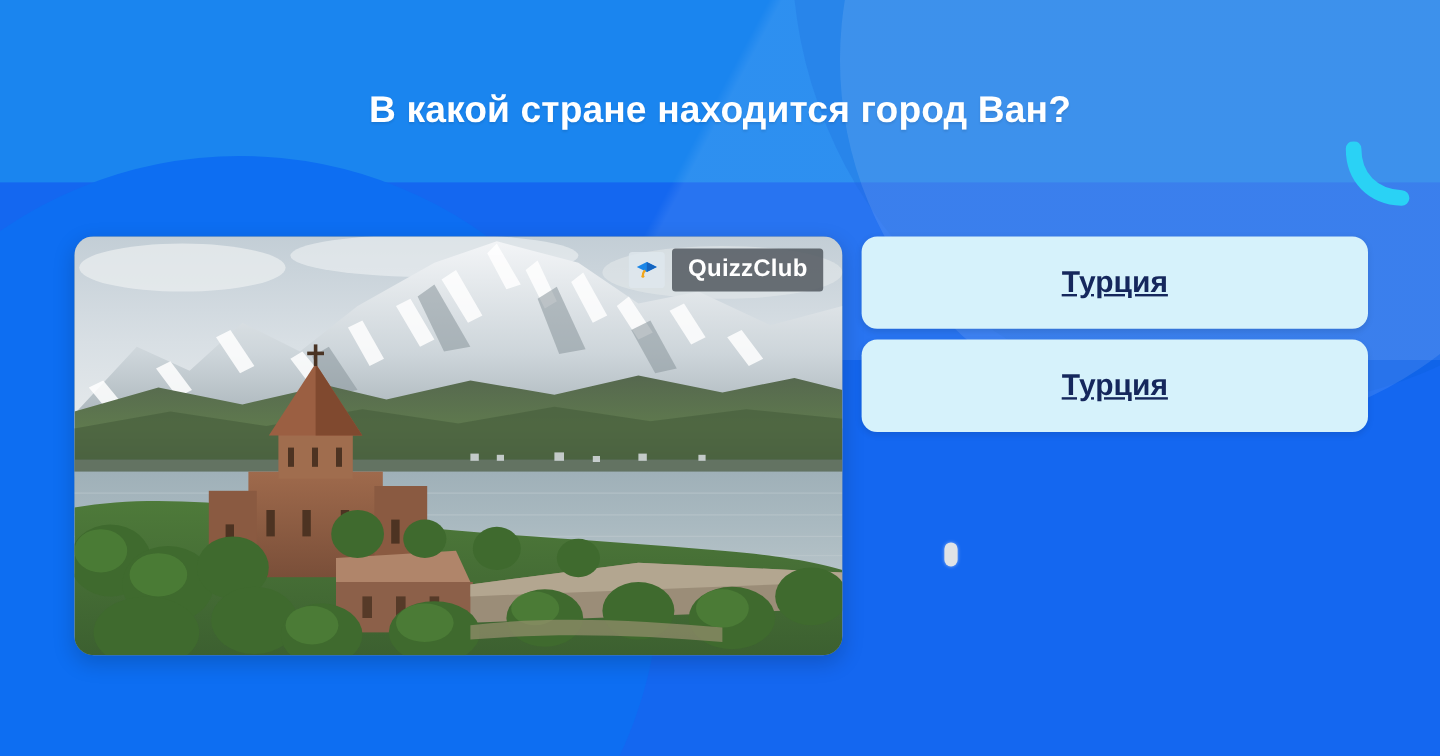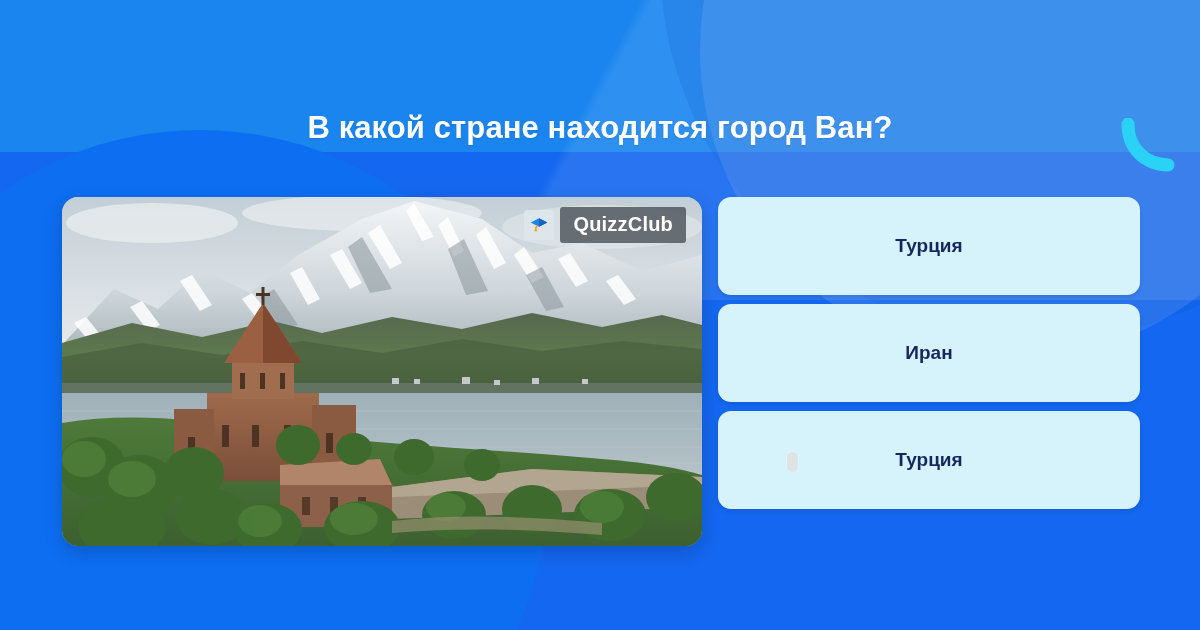--- a/index.html
+++ b/index.html
@@ -96,21 +96,20 @@
     position: absolute;
     left: 0; right: 0;
     top: 72px;
     text-align: center;
     color: #ffffff;
     font-size: 31px;
     font-weight: bold;
     letter-spacing: .1px;
     line-height: 40px;
     text-shadow: 0 1px 2px rgba(0,0,0,.10);
-    margin-top: 36px;
   }
 
   
   .photo-card {
     position: absolute;
     left: 62px;
     top: 197px;
     width: 640px;
     height: 349px;
     border-radius: 16px;
@@ -158,34 +157,35 @@
   
   .answers {
     position: absolute;
     left: 718px;
     top: 197px;
     width: 422px;
   }
 
   .answer {
     width: 422px;
-    height: 98px;
+    height: 77px;
     margin-bottom: 9px;
     border-radius: 13px;
     background: #d6f2fb;
     border: none;
     display: flex;
     align-items: center;
     justify-content: center;
     color: #15275c;
     font-family: "Liberation Sans", sans-serif;
-    font-size: 19px;
+    font-size: 25px;
     font-weight: bold;
     box-shadow: 0 2px 5px rgba(0,0,0,.10);
     cursor: pointer;
+    text-decoration: underline;
   }
   .answer:last-child { margin-bottom: 0; }
 
   
   .scroll-thumb {
     position: absolute;
     left: 787px;
     top: 452px;
     width: 11px;
     height: 20px;
@@ -375,17 +375,16 @@
         <path d="M7 17.5 C7 14.5, 8.4 12.6, 9.6 11.6 L11.2 13.2 C10.2 14, 9.2 15.3, 9.2 17.5 Z" fill="#f2a51a"></path>
         <circle cx="8.1" cy="18.3" r="1.5" fill="#f2a51a"></circle>
       </svg>
     </div>
     <div class="wm-label">QuizzClub</div>
   </div>
 </div>
 
 <div class="answers">
   <button class="answer">Турция</button>
-  <button class="answer">Иран</button>
   <button class="answer">Турция</button>
 </div>
 
 <div class="scroll-thumb"></div>
 
 </body></html>

